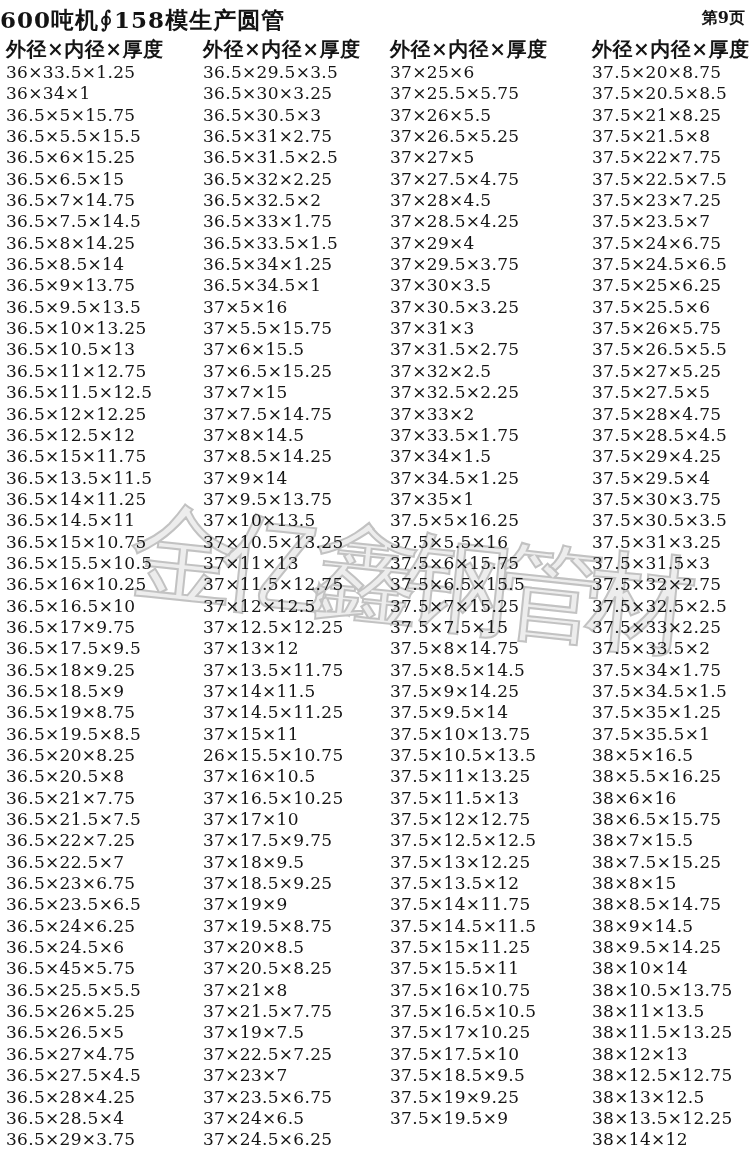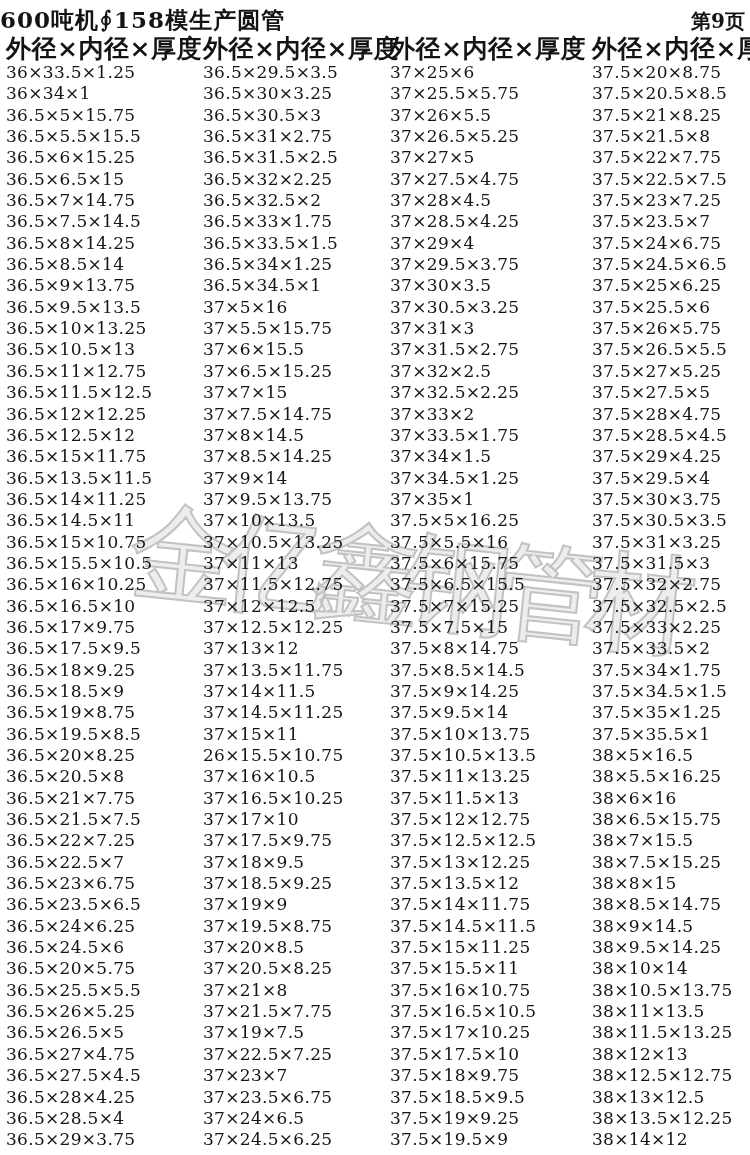--- a/index.html
+++ b/index.html
@@ -12,29 +12,29 @@
     overflow:hidden;
   }
   .title-row { position:absolute; top:5px; left:0; width:750px; height:32px; z-index:2; }
   .doc-title {
     margin:0; text-align:left;
     font-size:23px; font-weight:bold; letter-spacing:1px;
     font-family:"DejaVu Serif","Liberation Serif",serif;
   }
   .page-num {
     position:absolute; right:5px; top:3px;
-    font-size:20px; font-weight:bold;
+    font-size:16px; font-weight:bold;
   }
   .col { position:absolute; top:37px; width:195px; z-index:2; }
   .col-c1 { left:6px; }
   .col-c2 { left:203px; }
   .col-c3 { left:390px; }
   .col-c4 { left:592px; }
   .col-header {
-    font-size:25px; font-weight:bold;
+    font-size:20px; font-weight:bold;
     white-space:nowrap; letter-spacing:0.5px;
     height:25px; line-height:24px;
   }
   .row {
     height:21.35px; line-height:21.35px;
     font-size:17px; white-space:nowrap;
     letter-spacing:0.3px;
   }
   .watermark {
     position:absolute; left:138px; top:478px;
@@ -97,21 +97,21 @@
       <div class="row">36.5×20×8.25</div>
       <div class="row">36.5×20.5×8</div>
       <div class="row">36.5×21×7.75</div>
       <div class="row">36.5×21.5×7.5</div>
       <div class="row">36.5×22×7.25</div>
       <div class="row">36.5×22.5×7</div>
       <div class="row">36.5×23×6.75</div>
       <div class="row">36.5×23.5×6.5</div>
       <div class="row">36.5×24×6.25</div>
       <div class="row">36.5×24.5×6</div>
-      <div class="row">36.5×20×5.75</div>
+      <div class="row">36.5×45×5.75</div>
       <div class="row">36.5×25.5×5.5</div>
       <div class="row">36.5×26×5.25</div>
       <div class="row">36.5×26.5×5</div>
       <div class="row">36.5×27×4.75</div>
       <div class="row">36.5×27.5×4.5</div>
       <div class="row">36.5×28×4.25</div>
       <div class="row">36.5×28.5×4</div>
       <div class="row">36.5×29×3.75</div>
     </div>
 </div>
@@ -216,21 +216,20 @@
       <div class="row">37.5×13×12.25</div>
       <div class="row">37.5×13.5×12</div>
       <div class="row">37.5×14×11.75</div>
       <div class="row">37.5×14.5×11.5</div>
       <div class="row">37.5×15×11.25</div>
       <div class="row">37.5×15.5×11</div>
       <div class="row">37.5×16×10.75</div>
       <div class="row">37.5×16.5×10.5</div>
       <div class="row">37.5×17×10.25</div>
       <div class="row">37.5×17.5×10</div>
-      <div class="row">37.5×18×9.75</div>
       <div class="row">37.5×18.5×9.5</div>
       <div class="row">37.5×19×9.25</div>
       <div class="row">37.5×19.5×9</div>
     </div>
 </div>
 
 <div class="col col-c4">
   <div class="col-header">外径×内径×厚度</div>
   <div class="rows">
       <div class="row">37.5×20×8.75</div>

